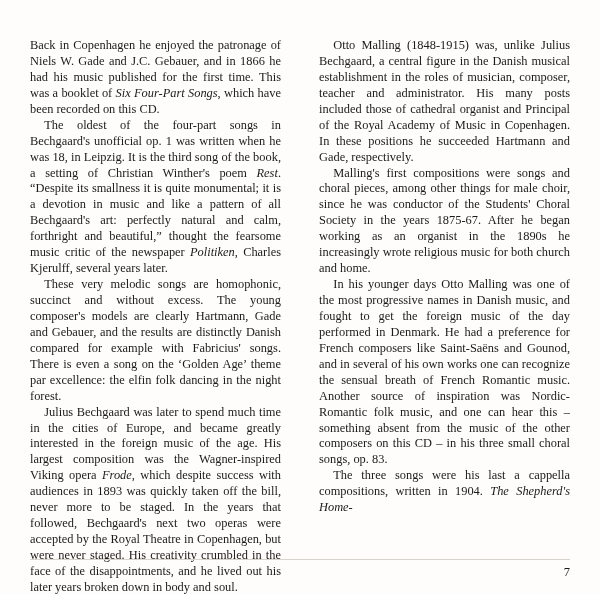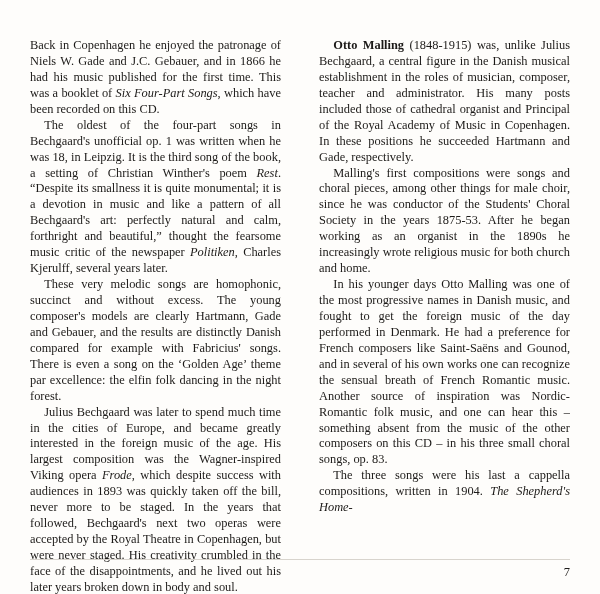--- a/index.html
+++ b/index.html
@@ -41,21 +41,21 @@
     margin: 0;
     text-indent: 1.15em;
   }
   .col p.first {
     text-indent: 0;
   }
   i, .it {
     font-style: italic;
   }
   .lead {
-    font-weight: bold;
+    font-weight: normal;
   }
   .folio {
     position: absolute;
     right: 30px;
     bottom: 14px;
     font-size: 12.5px;
     font-family: "Liberation Serif", serif;
     color: #1c1a18;
   }
   .rule {
@@ -74,21 +74,21 @@
 
   <div class="columns">
     <div class="col" id="left-column">
         <p class="first"><span>Back in Copenhagen he enjoyed the patronage of Niels W. Gade and J.C. Gebauer, and in 1866 he had his music published for the first time. This was a booklet of </span><i>Six Four-Part Songs</i><span>, which have been recorded on this CD.</span></p>
         <p><span>The oldest of the four-part songs in Bechgaard's unofficial op. 1 was written when he was 18, in Leipzig. It is the third song of the book, a setting of Christian Winther's poem </span><i>Rest</i><span>. “Despite its smallness it is quite monumental; it is a devotion in music and like a pattern of all Bechgaard's art: perfectly natural and calm, forthright and beautiful,” thought the fearsome music critic of the newspaper </span><i>Politiken</i><span>, Charles Kjerulff, several years later.</span></p>
         <p><span>These very melodic songs are homophonic, succinct and without excess. The young composer's models are clearly Hartmann, Gade and Gebauer, and the results are distinctly Danish compared for example with Fabricius' songs. There is even a song on the ‘Golden Age’ theme par excellence: the elfin folk dancing in the night forest.</span></p>
         <p><span>Julius Bechgaard was later to spend much time in the cities of Europe, and became greatly interested in the foreign music of the age. His largest composition was the Wagner-inspired Viking opera </span><i>Frode</i><span>, which despite success with audiences in 1893 was quickly taken off the bill, never more to be staged. In the years that followed, Bechgaard's next two operas were accepted by the Royal Theatre in Copenhagen, but were never staged. His creativity crumbled in the face of the disappointments, and he lived out his later years broken down in body and soul.</span></p>
       </div>
     <div class="col" id="right-column">
         <p><span class="lead">Otto Malling</span><span> (1848-1915) was, unlike Julius Bechgaard, a central figure in the Danish musical establishment in the roles of musician, composer, teacher and administrator. His many posts included those of cathedral organist and Principal of the Royal Academy of Music in Copenhagen. In these positions he succeeded Hartmann and Gade, respectively.</span></p>
-        <p><span>Malling's first compositions were songs and choral pieces, among other things for male choir, since he was conductor of the Students' Choral Society in the years 1875-53. After he began working as an organist in the 1890s he increasingly wrote religious music for both church and home.</span></p>
+        <p><span>Malling's first compositions were songs and choral pieces, among other things for male choir, since he was conductor of the Students' Choral Society in the years 1875-67. After he began working as an organist in the 1890s he increasingly wrote religious music for both church and home.</span></p>
         <p><span>In his younger days Otto Malling was one of the most progressive names in Danish music, and fought to get the foreign music of the day performed in Denmark. He had a preference for French composers like Saint-Saëns and Gounod, and in several of his own works one can recognize the sensual breath of French Romantic music. Another source of inspiration was Nordic-Romantic folk music, and one can hear this – something absent from the music of the other composers on this CD – in his three small choral songs, op. 83.</span></p>
         <p><span>The three songs were his last a cappella compositions, written in 1904. </span><i>The Shepherd's Home-</i></p>
       </div>
   </div>
 
   <div class="rule"></div>
   <div class="folio">7</div>
 
 </div>
 

